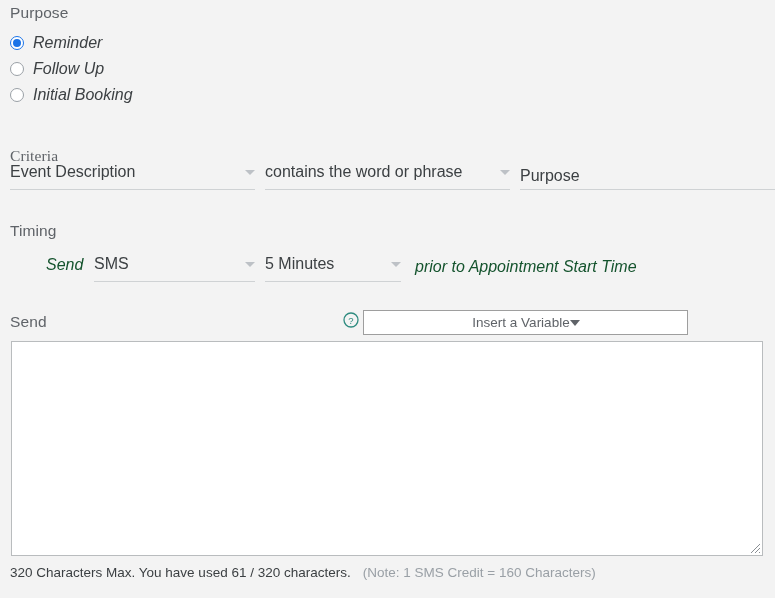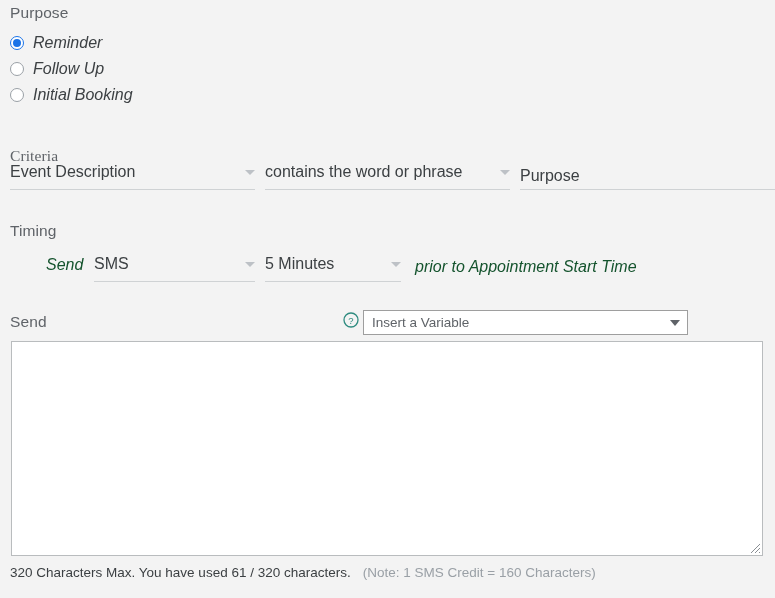--- a/index.html
+++ b/index.html
@@ -125,21 +125,21 @@
     position: absolute;
     left: 363px;
     top: 310px;
     width: 325px;
     height: 25px;
     background: #ffffff;
     border: 1px solid #9e9e9e;
     box-sizing: border-box;
     display: flex;
     align-items: center;
-    justify-content: space-between;
+    justify-content: center;
     padding: 0 7px 0 8px;
   }
   #insert-variable .iv-text {
     font-size: 13.5px;
     color: #5f6368;
     white-space: nowrap;
   }
   .caret-dark {
     width: 0; height: 0;
     border-left: 5px solid transparent;

